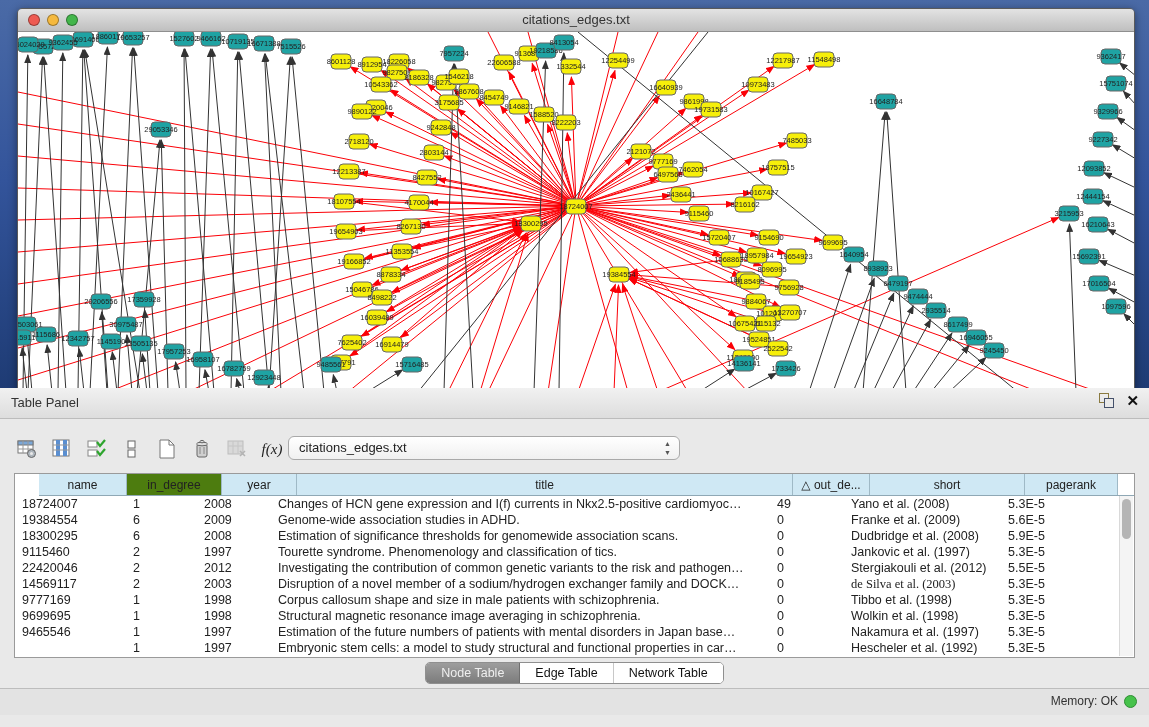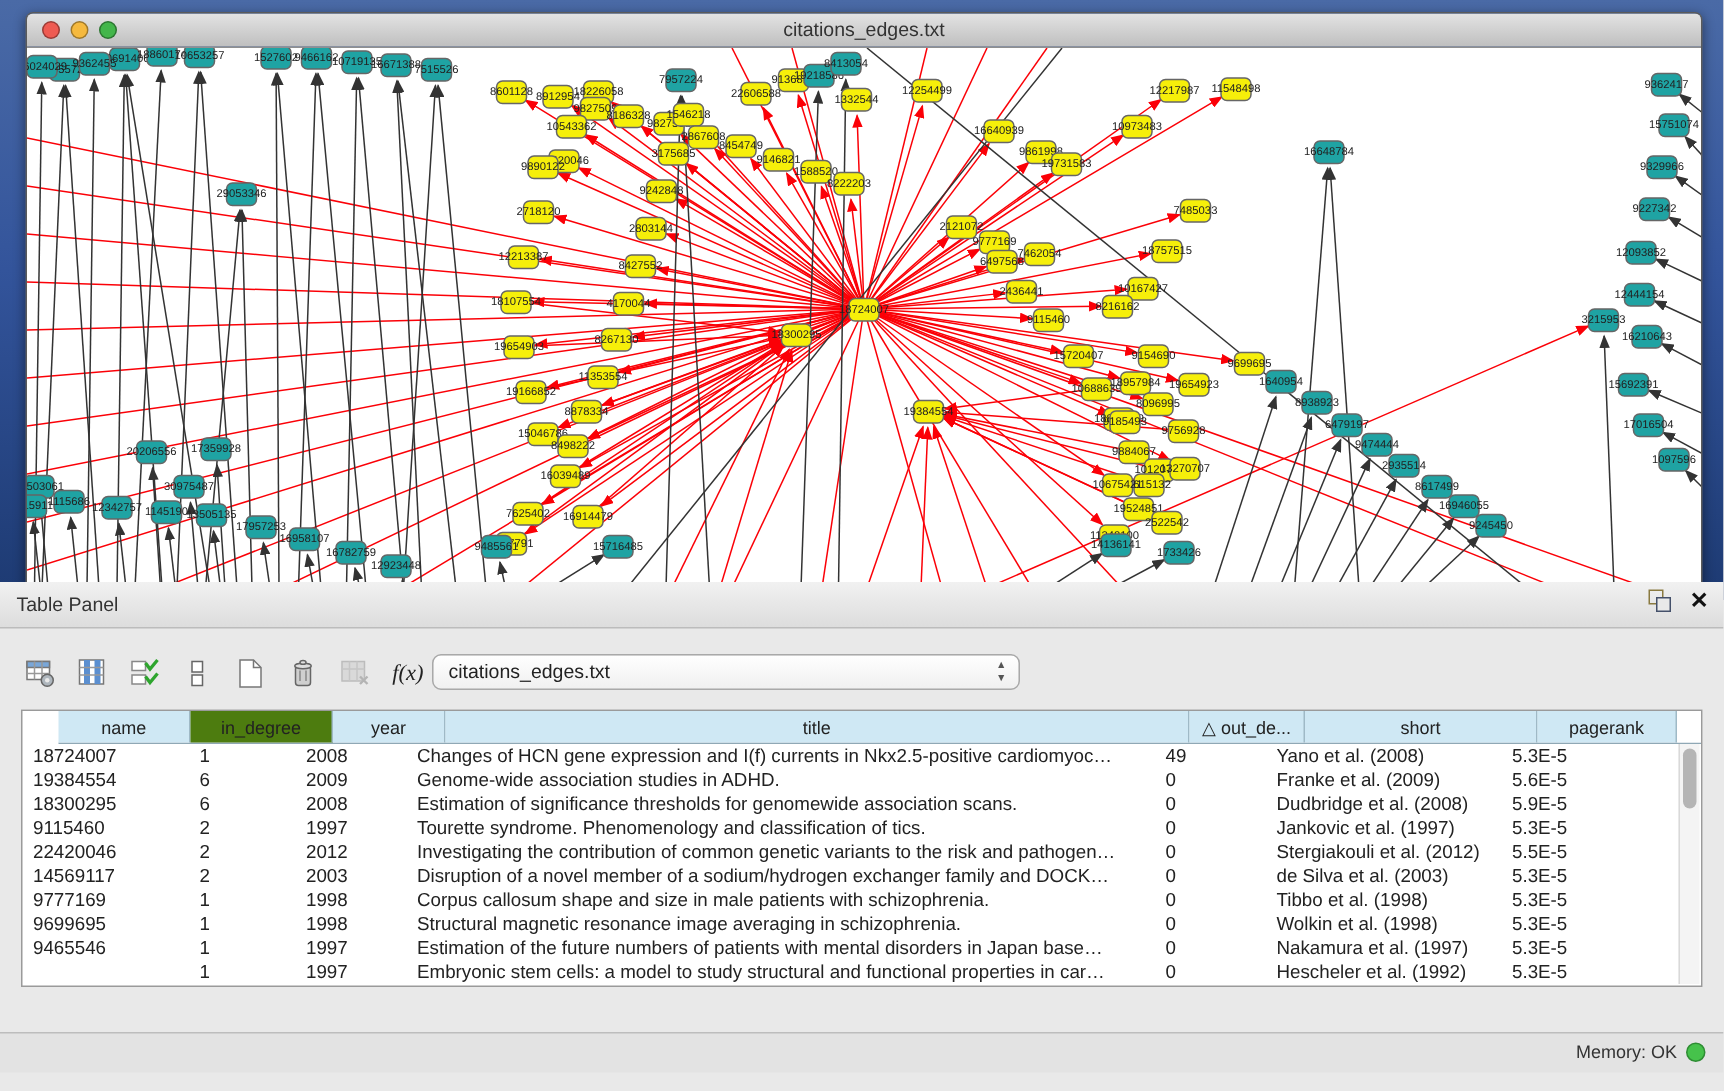--- a/index.html
+++ b/index.html
@@ -933,21 +933,21 @@
           <div class="t-cell" style="width: 77px; padding-left: 8px;">0</div>
           <div class="t-cell" style="width: 155px; padding-left: 5px;">Stergiakouli et al. (2012)</div>
           <div class="t-cell" style="width: 93px; padding-left: 7px;">5.5E-5</div>
         </div>
         <div class="t-row">
           <div class="t-cell" style="width: 88px; padding-left: 7px;">14569117</div>
           <div class="t-cell" style="width: 95px; padding-left: 30px;">2</div>
           <div class="t-cell" style="width: 75px; padding-left: 6px;">2003</div>
           <div class="t-cell" style="width: 496px; padding-left: 5px;">Disruption of a novel member of a sodium/hydrogen exchanger family and DOCK…</div>
           <div class="t-cell" style="width: 77px; padding-left: 8px;">0</div>
-          <div class="t-cell" style="width: 155px; padding-left: 5px;">de Silva et al. (2003)</div>
+          <div class="t-cell" style="width: 155px; padding-left: 5px; font-family: Liberation Serif, serif;">de Silva et al. (2003)</div>
           <div class="t-cell" style="width: 93px; padding-left: 7px;">5.3E-5</div>
         </div>
         <div class="t-row">
           <div class="t-cell" style="width: 88px; padding-left: 7px;">9777169</div>
           <div class="t-cell" style="width: 95px; padding-left: 30px;">1</div>
           <div class="t-cell" style="width: 75px; padding-left: 6px;">1998</div>
           <div class="t-cell" style="width: 496px; padding-left: 5px;">Corpus callosum shape and size in male patients with schizophrenia.</div>
           <div class="t-cell" style="width: 77px; padding-left: 8px;">0</div>
           <div class="t-cell" style="width: 155px; padding-left: 5px;">Tibbo et al. (1998)</div>
           <div class="t-cell" style="width: 93px; padding-left: 7px;">5.3E-5</div>
@@ -978,20 +978,27 @@
           <div class="t-cell" style="width: 77px; padding-left: 8px;">0</div>
           <div class="t-cell" style="width: 155px; padding-left: 5px;">Hescheler et al. (1992)</div>
           <div class="t-cell" style="width: 93px; padding-left: 7px;">5.3E-5</div>
         </div>
       </div>
     <div id="vscroll">
         <div class="thumb"></div>
       </div>
   </div>
 
+  <div id="tabs">
+    <span class="tabgroup" id="tabgroup">
+        <span class="tab active">Node Table</span>
+        <span class="tab">Edge Table</span>
+        <span class="tab">Network Table</span>
+      </span>
+  </div>
 
   <div id="statusbar">
     <span class="mem">
       <span>Memory: OK</span>
       <span class="memdot"></span>
     </span>
   </div>
 </div>
 
 </body></html>

